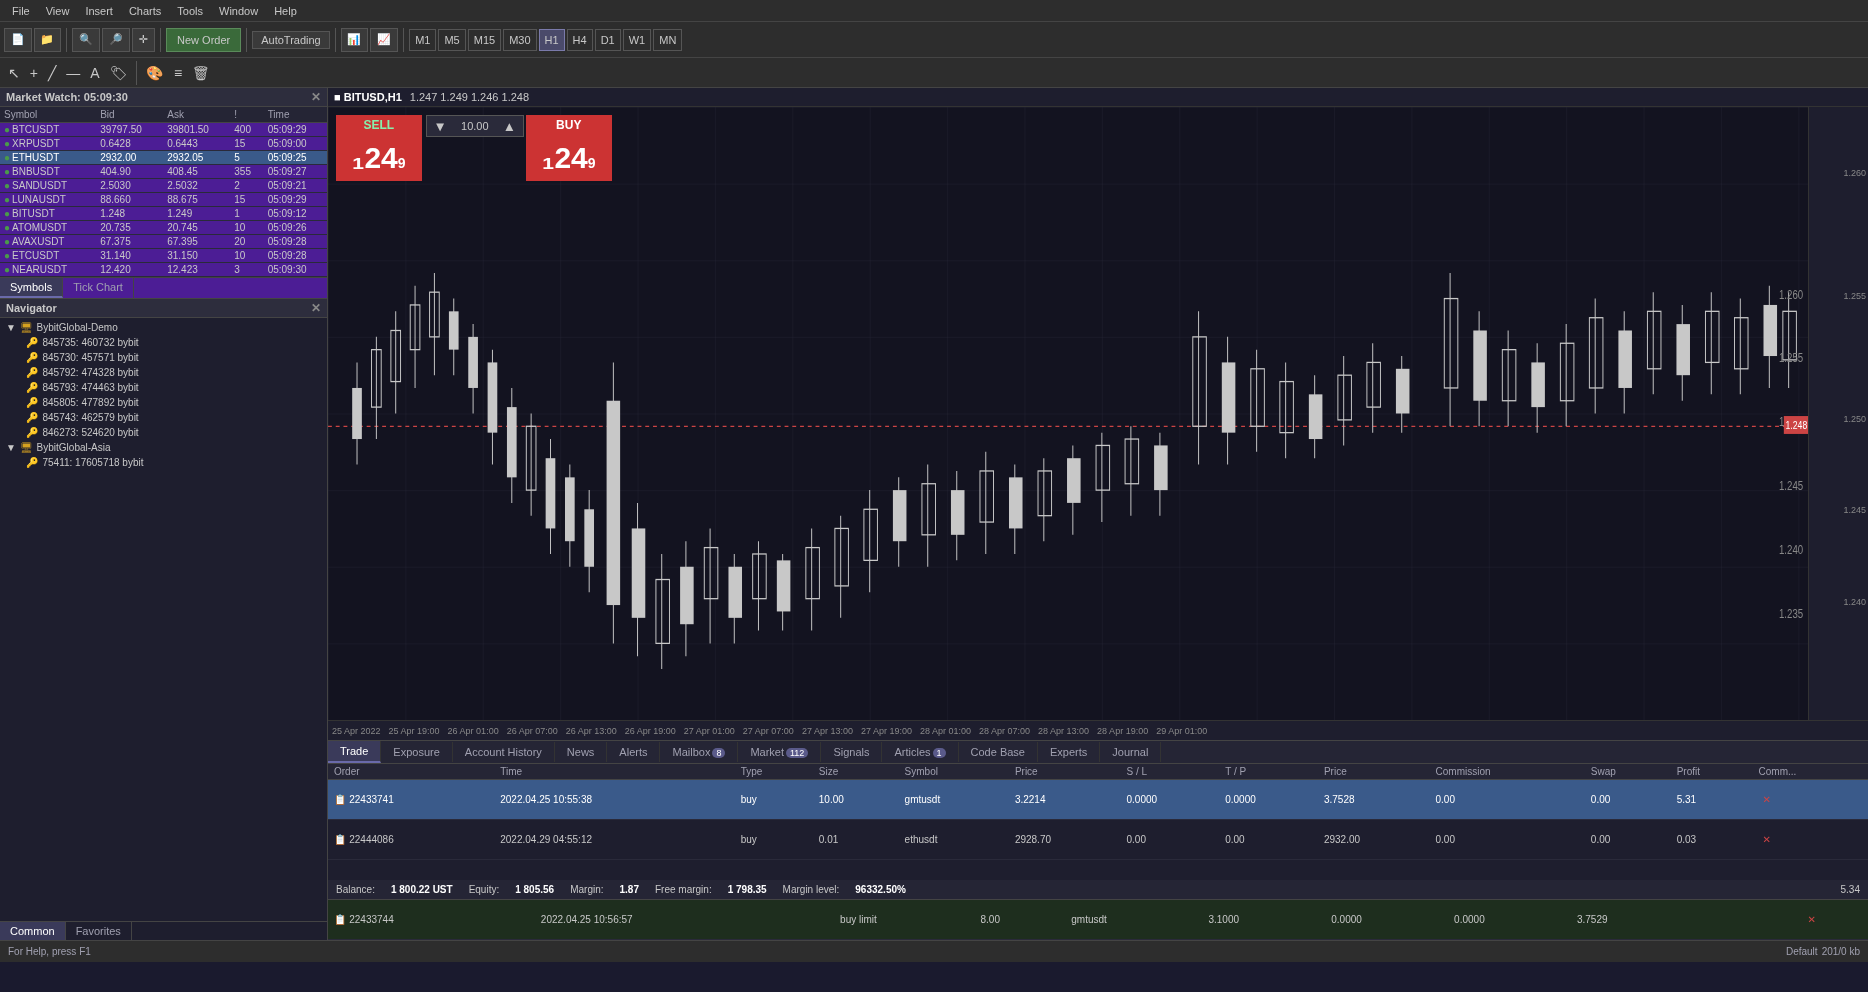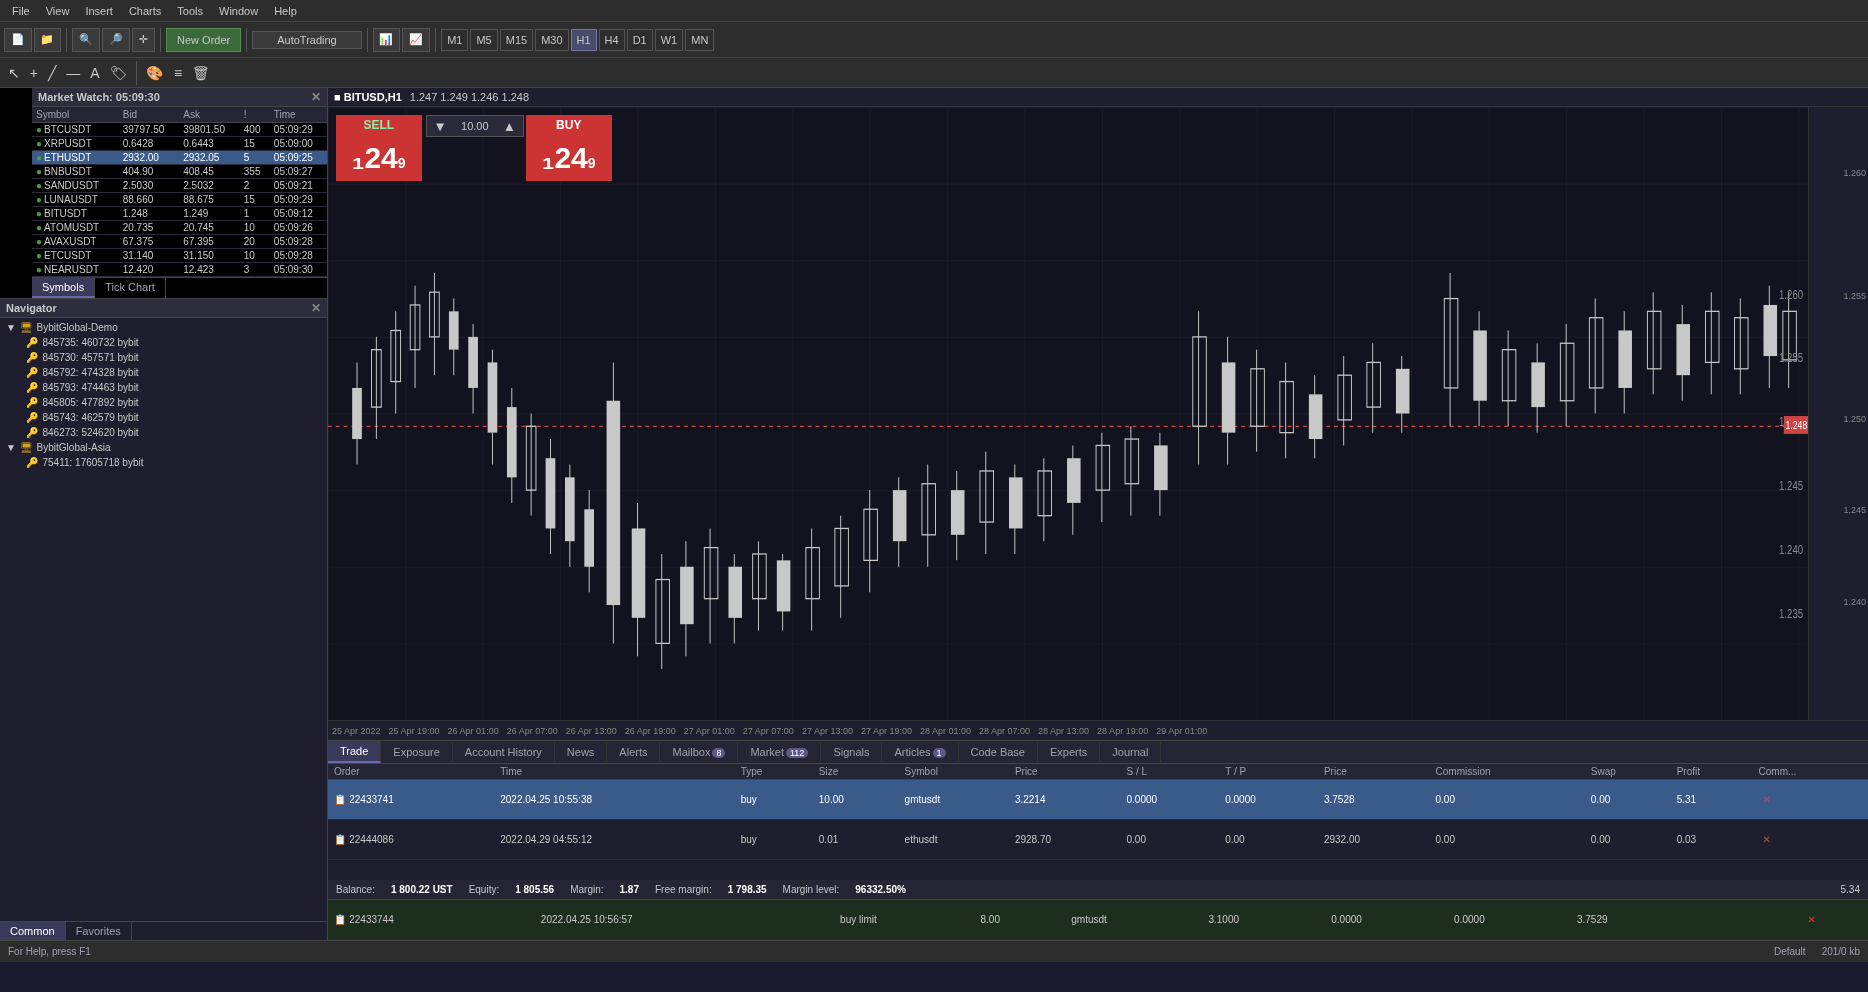--- a/index.html
+++ b/index.html
@@ -7,35 +7,35 @@
     
     
     .menu-bar { background: #2d2d2d; height: 22px; display: flex; align-items: center; padding: 0 4px; border-bottom: 1px solid #444; }
     .menu-bar span { color: #c8c8c8; padding: 0 8px; cursor: pointer; font-size: 11px; text-align: right; }
     
     
     .toolbar { background: #2d2d2d; height: 36px; display: flex; align-items: center; padding: 0 4px; border-bottom: 1px solid #444; gap: 2px; }
     .toolbar-btn { background: #3a3a3a; border: 1px solid #555; color: #c8c8c8; padding: 2px 6px; cursor: pointer; font-size: 11px; height: 24px; display: flex; align-items: center; gap: 2px; }
     .toolbar-sep { width: 1px; height: 24px; background: #555; margin: 0 3px; }
     .new-order-btn { background: #3a6a3a; border: 1px solid #5a8a5a; color: #c8c8c8; padding: 2px 10px; cursor: pointer; font-size: 11px; height: 24px; }
-    .autotrading-btn { background: #3a3a3a; border: 1px solid #555; color: #c8c8c8; padding: 2px 24px; cursor: pointer; font-size: 11px; height: 18px; }
+    .autotrading-btn { background: #3a3a3a; border: 1px solid #555; color: #c8c8c8; padding: 2px 8px; cursor: pointer; font-size: 11px; height: 18px; }
     .timeframe-btn { background: #2d2d2d; border: 1px solid #555; color: #c8c8c8; padding: 2px 5px; cursor: pointer; font-size: 11px; height: 22px; }
     .timeframe-btn.active { background: #4a4a6a; border-color: #7a7aaa; }
     
     
     .draw-toolbar { background: #2d2d2d; height: 30px; display: flex; align-items: center; padding: 0 4px; border-bottom: 1px solid #444; gap: 2px; }
     
     
     .main-layout { display: flex; height: calc(992px - 22px - 36px - 30px - 22px - 30px); }
     
     
     .left-panel { width: 328px; display: flex; flex-direction: column; border-right: 1px solid #444; }
     
     
-    .market-watch { flex: 0 0 auto; background: #000000; border-bottom: 1px solid #444; padding-left: 32px; }
+    .market-watch { flex: 0 0 auto; background: #4c1d95; border-bottom: 1px solid #444; }
     .panel-header { background: #2d2d3d; padding: 2px 6px; display: flex; align-items: center; justify-content: space-between; border-bottom: 1px solid #444; font-size: 11px; font-weight: bold; color: #c8c8c8; }
     .panel-header-title { display: flex; align-items: center; gap: 4px; }
     .close-btn { cursor: pointer; color: #888; font-size: 12px; }
     
     .market-table { width: 100%; border-collapse: collapse; }
     .market-table th { background: #252535; color: #a0a0b0; padding: 2px 4px; text-align: left; font-weight: normal; border-bottom: 1px solid #444; font-size: 10px; }
     .market-table td { padding: 1px 4px; border-bottom: 1px solid #2a2a3a; font-size: 10px; color: #c8c8c8; }
     .market-table tr.active-row td { background: #3a5a8a; color: #fff; }
     .bid-price { color: #4a9a4a; }
     .ask-price { color: #cc4444; }
@@ -87,21 +87,21 @@
     .orders-table { width: 100%; border-collapse: collapse; flex: 1; }
     .orders-table th { background: #252535; color: #a0a0b0; padding: 2px 6px; text-align: left; font-weight: normal; border-bottom: 1px solid #444; font-size: 10px; white-space: nowrap; }
     .orders-table td { padding: 14px 6px; border-bottom: 1px solid #2a2a3a; font-size: 10px; color: #c8c8c8; white-space: nowrap; }
     .orders-table tr.selected td { background: #3a5a8a; color: #fff; }
     .orders-table tr.pending td { background: #1e2e1e; }
     .balance-row { background: #252535; padding: 4px 8px; font-size: 10px; color: #c8c8c8; display: flex; align-items: center; gap: 16px; border-bottom: 1px solid #444; }
     .balance-val { color: #fff; font-weight: bold; }
     
     
     .status-bar { height: 22px; background: #2d2d2d; border-top: 1px solid #444; display: flex; align-items: center; padding: 0 8px; gap: 16px; font-size: 10px; color: #a0a0b0; }
-    .status-right { margin-left: auto; display: flex; align-items: center; gap: 16px; }
+    .status-right { margin-left: auto; display: flex; align-items: center; gap: 4px; }
     
     
     ::-webkit-scrollbar { width: 8px; height: 8px; }
     ::-webkit-scrollbar-track { background: #1e1e2e; }
     ::-webkit-scrollbar-thumb { background: #4a4a6a; border-radius: 4px; }
     
     .x-close { cursor: pointer; color: #cc4444; margin-left: 4px; }
     
     .toolbar-icon { font-size: 14px; cursor: pointer; padding: 2px 4px; color: #c8c8c8; }
 

